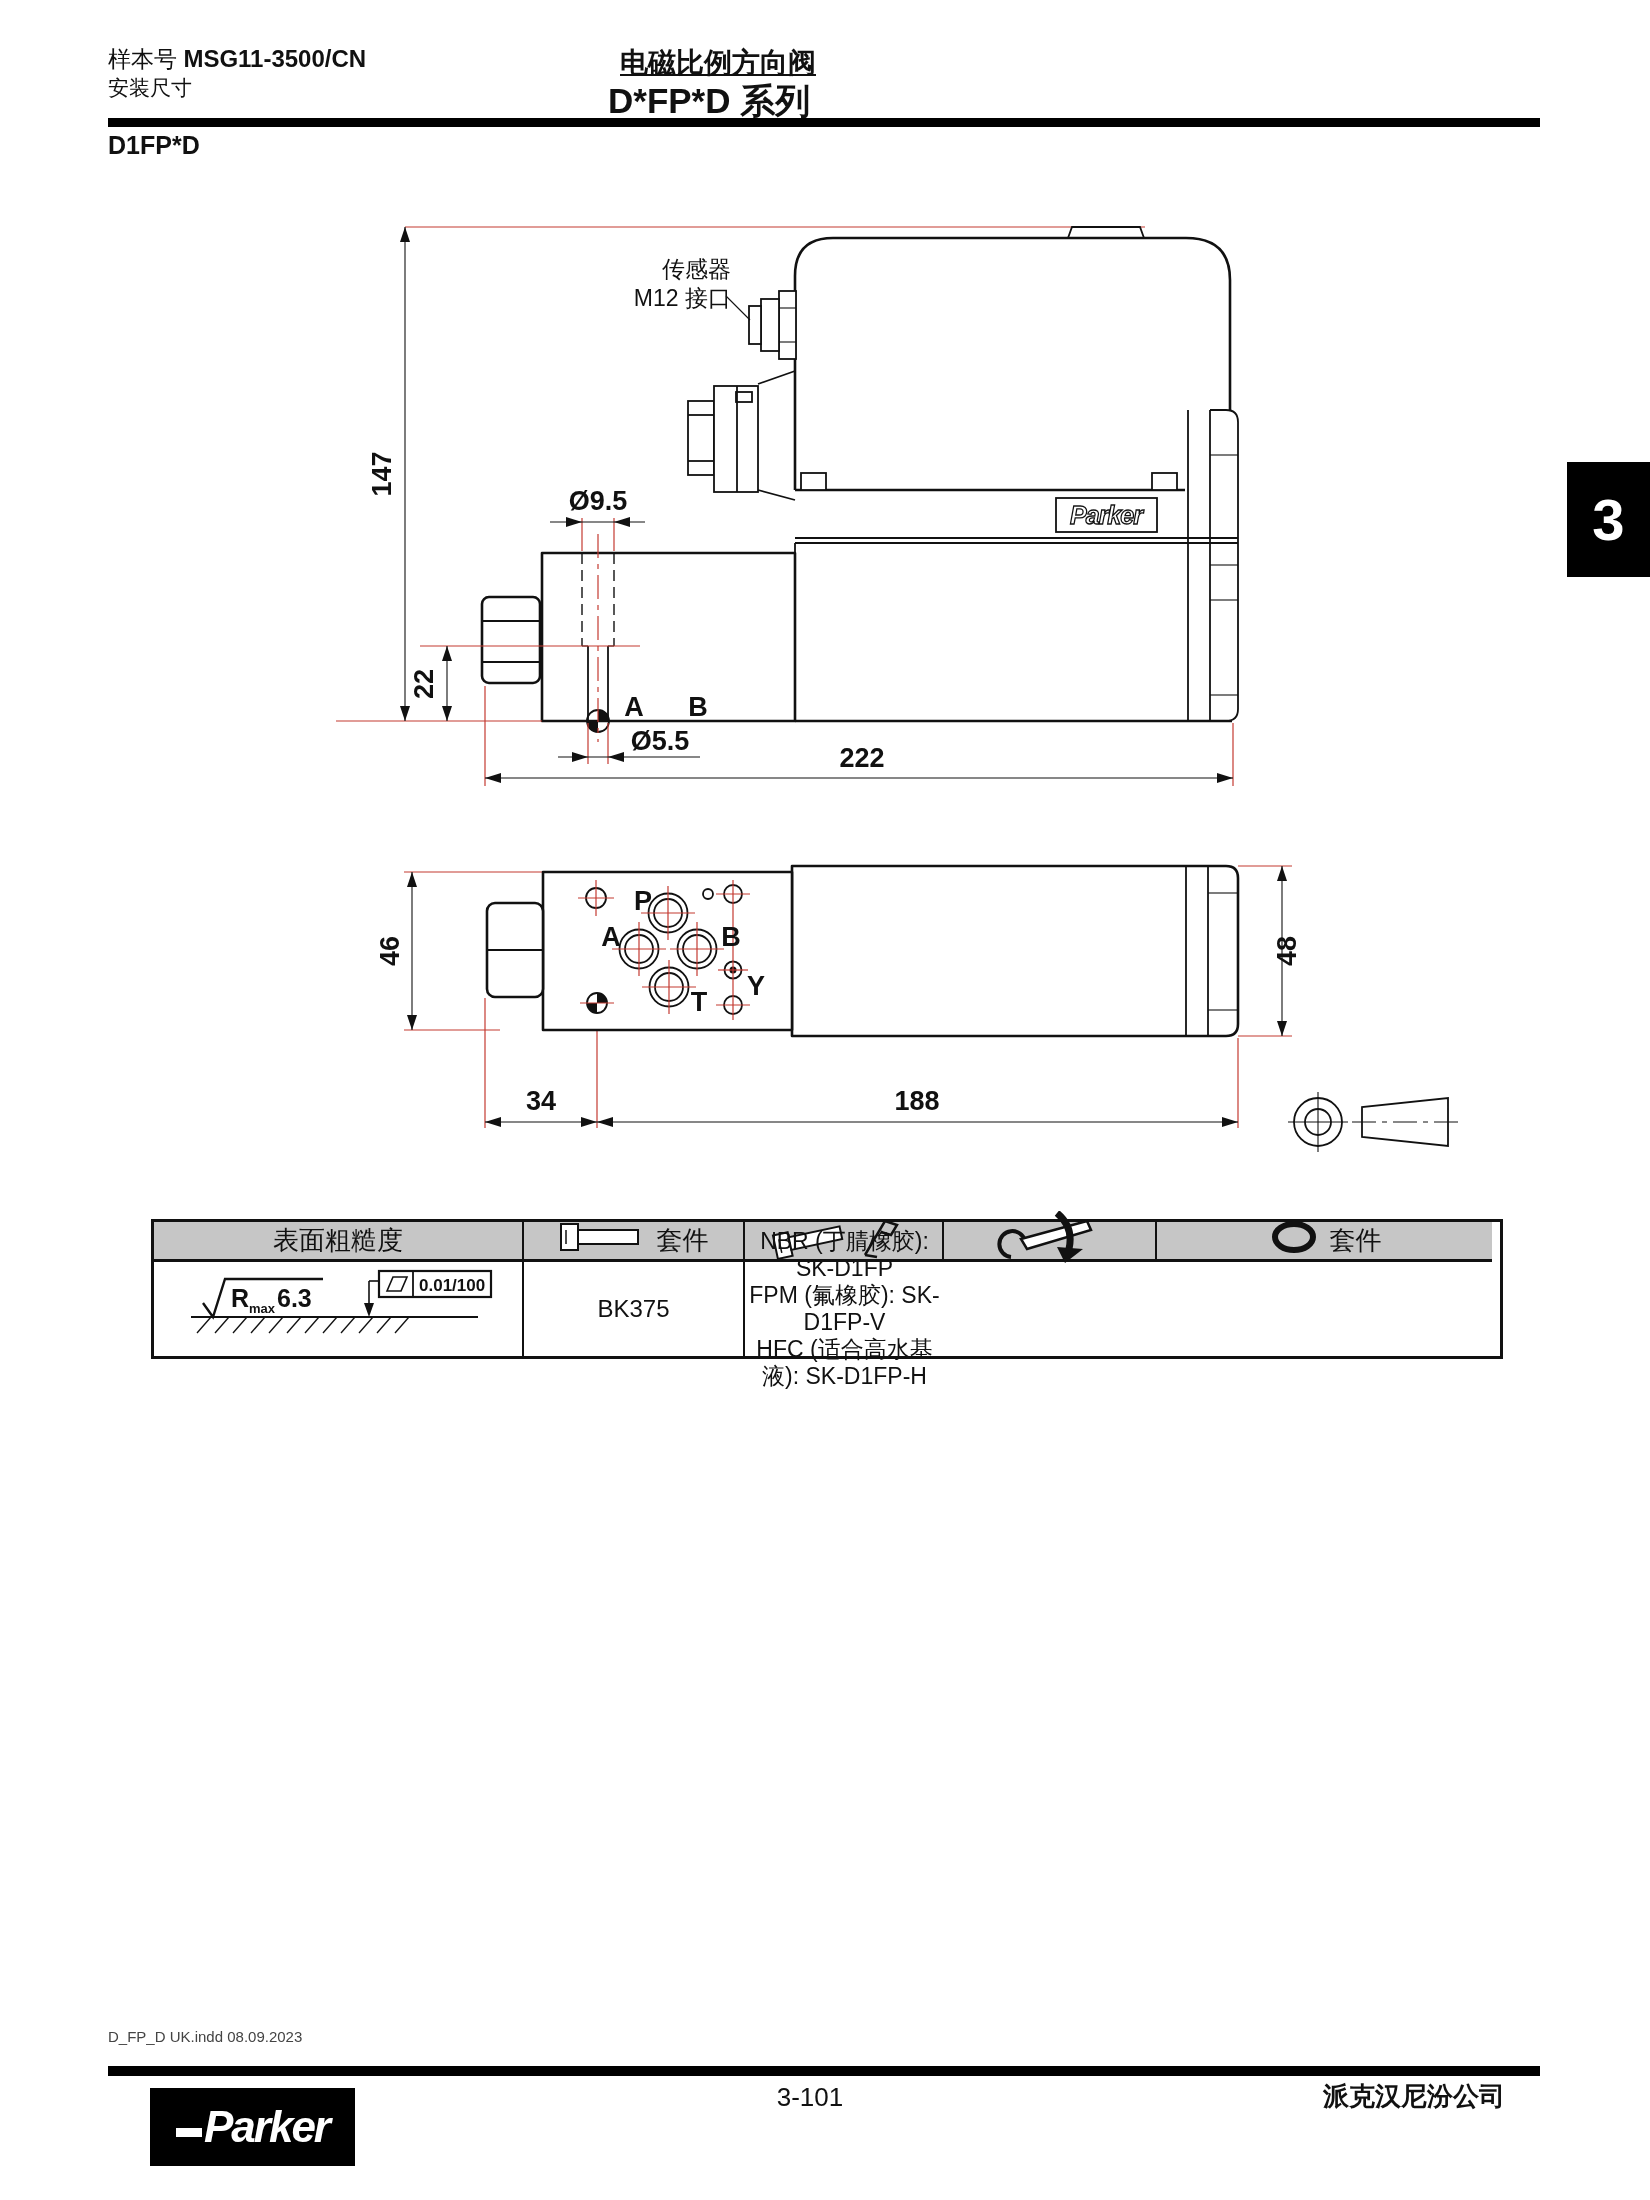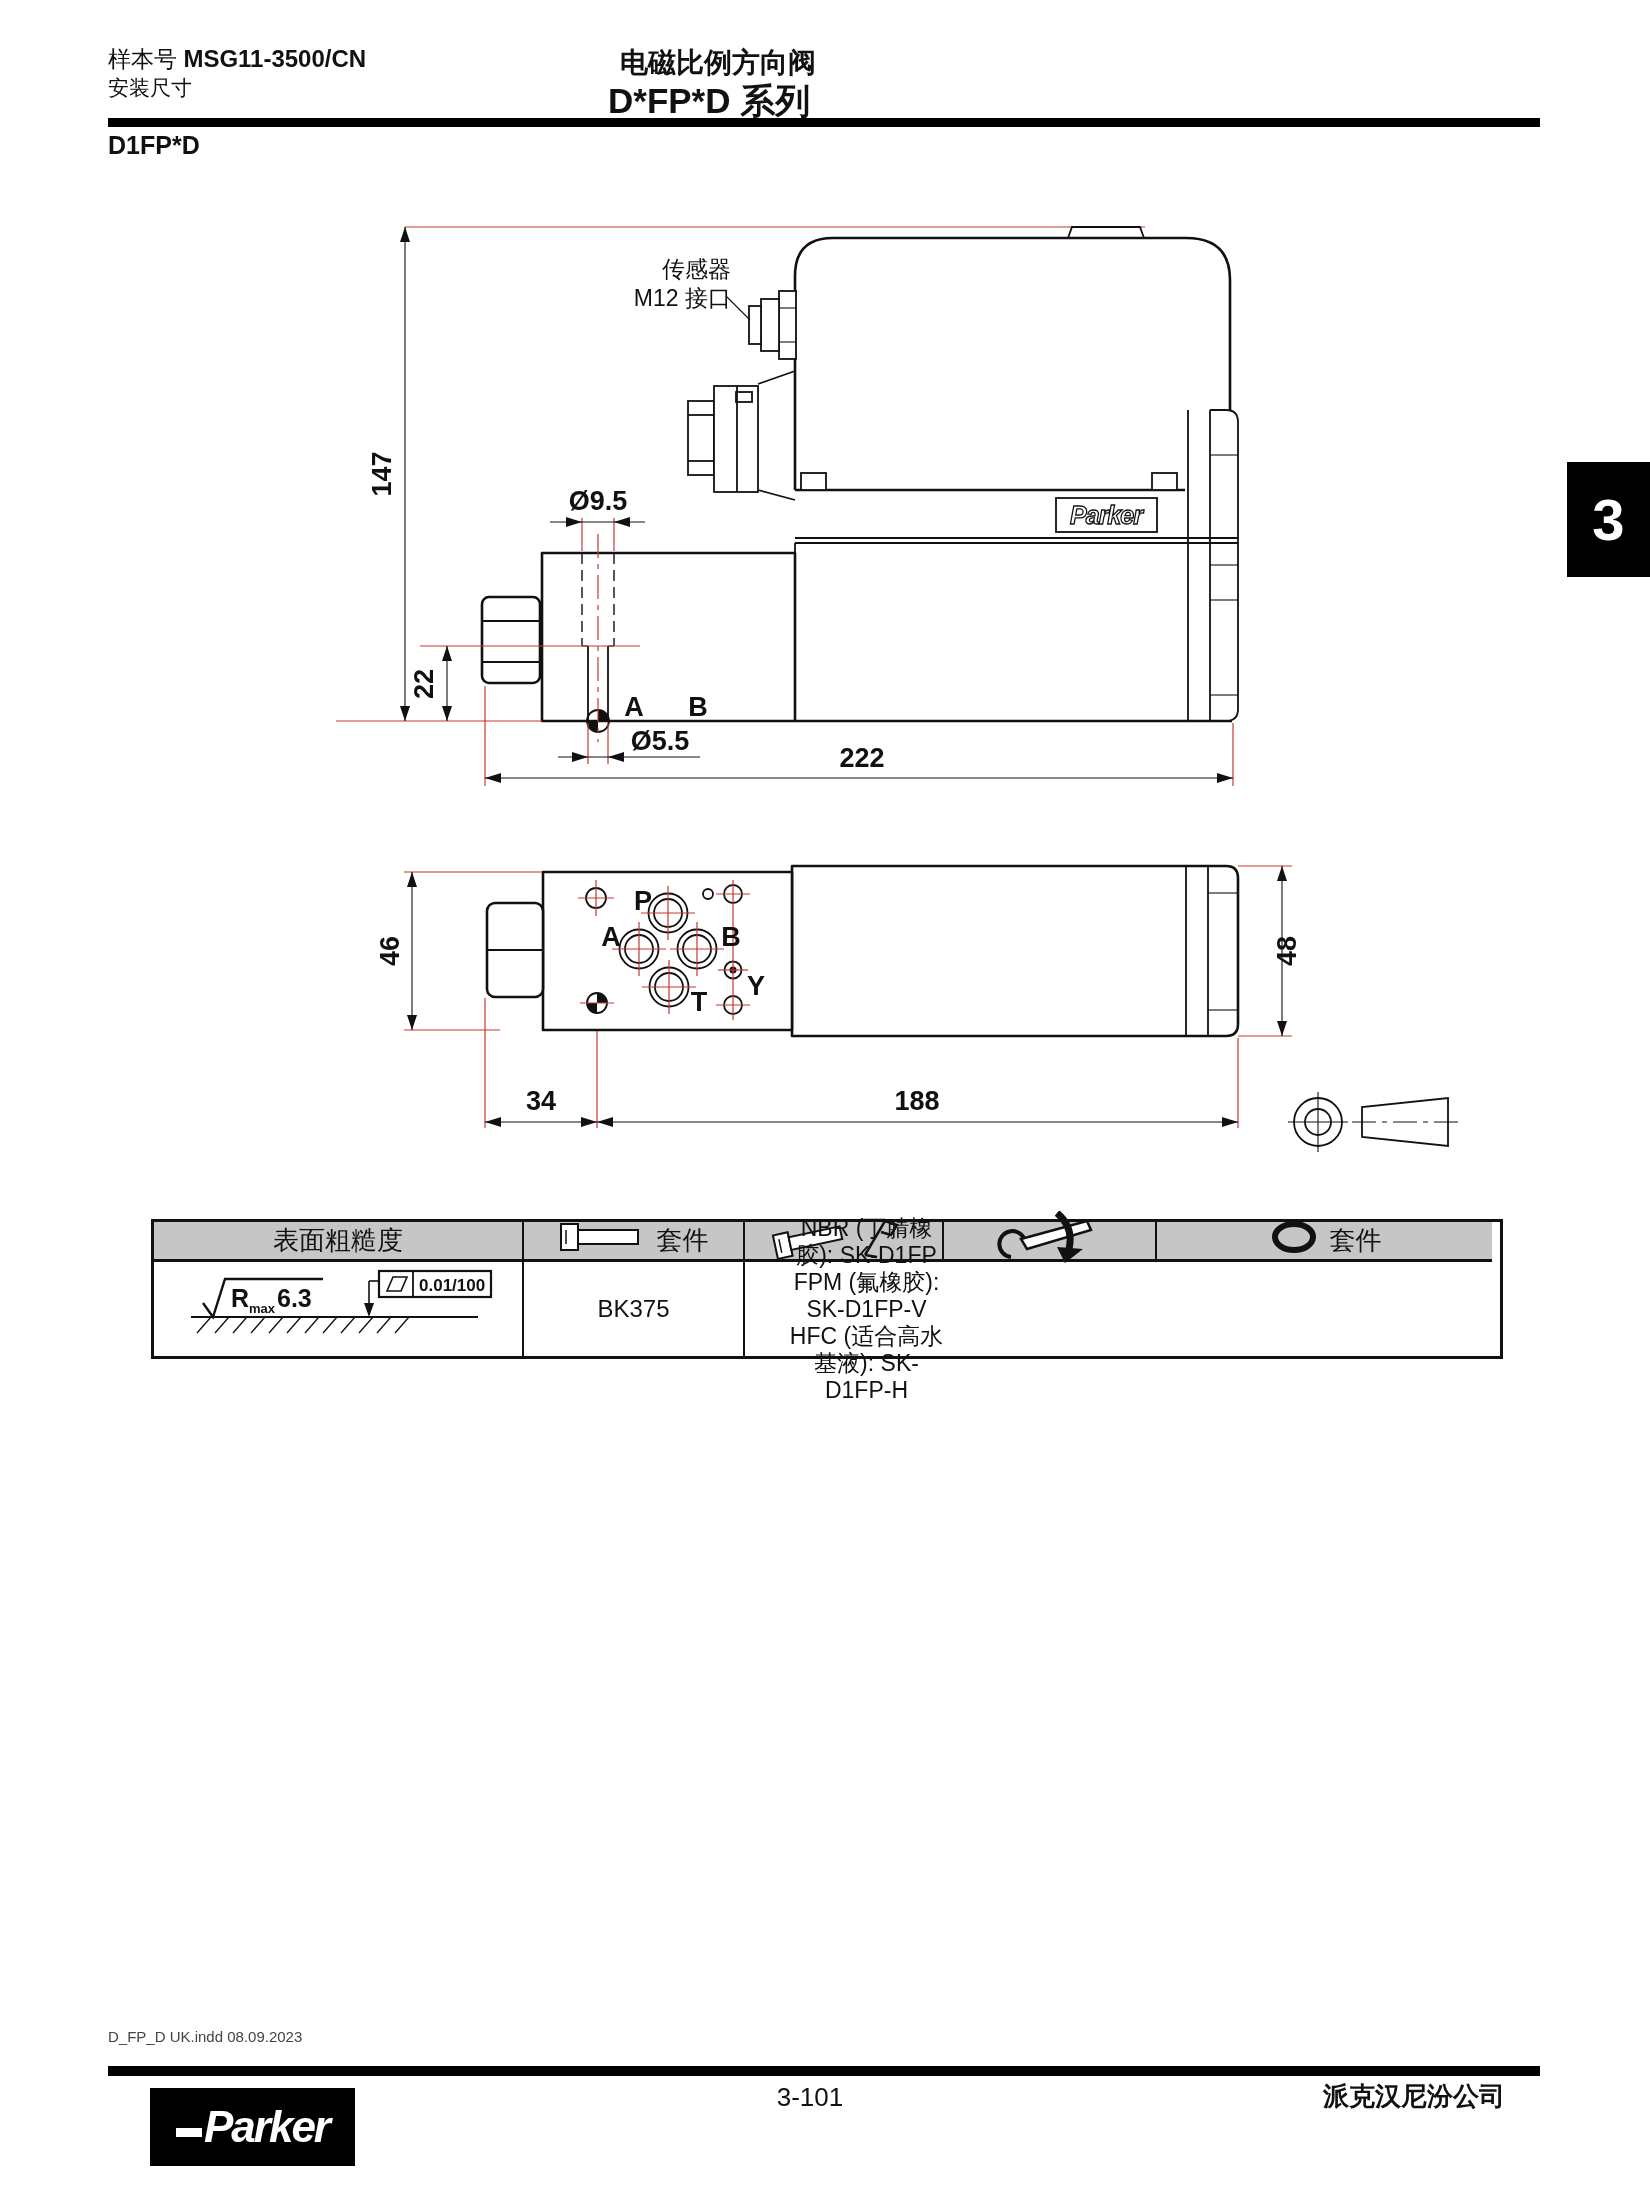--- a/index.html
+++ b/index.html
@@ -3,21 +3,21 @@
 <meta charset="utf-8">
 <style>
   html,body{margin:0;padding:0;background:#888;}
   .page{position:relative;width:1650px;height:2200px;background:#ffffff;overflow:hidden;
         font-family:"Liberation Sans",sans-serif;color:#111;}
   .abs{position:absolute;}
   
   .h-cat{left:108px;top:44px;font-size:23px;}
   .h-cat b{font-size:24px;margin-top:30px;}
   .h-sec{left:108px;top:74px;font-size:21px;font-weight:normal;}
-  .h-prod{left:620px;top:44px;font-size:28px;font-weight:600;}
+  .h-prod{left:620px;top:44px;font-size:28px;font-weight:600;text-decoration:underline;}
   .h-series{left:608px;top:78px;font-size:35px;font-weight:bold;}
   .rule-top{left:108px;top:118px;width:1432px;height:9px;background:#000;}
   .h-model{left:108px;top:131px;font-size:25px;font-weight:bold;}
   
   .tab3{left:1567px;top:462px;width:83px;height:115px;background:#000;color:#fff;
         display:flex;align-items:center;justify-content:center;font-size:58px;font-weight:bold;}
   
   svg.draw{position:absolute;left:0;top:0;width:1650px;height:2200px;}
   .oL{stroke:#111;stroke-width:2.6;fill:none;stroke-linejoin:round;}
   .oLf{stroke:#111;stroke-width:2.6;fill:#fff;stroke-linejoin:round;}
@@ -35,21 +35,21 @@
             fill:#fff;stroke:#111;stroke-width:1.3;letter-spacing:-1px;}
   .rsym{font-family:"Liberation Sans",sans-serif;fill:#111;}
   
   .spec-table{left:151px;top:1219px;width:1352px;border:3px solid #111;box-sizing:border-box;
               display:grid;grid-template-columns:370px 221px 199px 213px 335px;grid-template-rows:40px 94px;}
   .spec-table .cell{border-right:2px solid #111;display:flex;align-items:center;justify-content:center;
                     box-sizing:border-box;gap:10px;}
   .spec-table .cell.last{border-right:none;}
   .spec-table .hd{background:#c6c6c6;border-bottom:3px solid #111;font-size:26px;font-weight:normal;}
   .t-line2{text-align:center;font-size:24px;line-height:30px;}
-  .t-seal{text-align:center;font-size:23px;line-height:27px;padding-left:44px;}
+  .t-seal{text-align:center;font-size:23px;line-height:27px;}
   .t-bk{font-size:24px;}
   
   .imprint{left:108px;top:2028px;font-size:15px;color:#444;}
   .rule-bot{left:108px;top:2066px;width:1432px;height:10px;background:#000;}
   .pgnum{left:700px;top:2082px;width:220px;text-align:center;font-size:26px;}
   .company{top:2079px;right:145px;font-size:26px;font-weight:bold;}
   .plogo{left:150px;top:2088px;width:205px;height:78px;background:#000;color:#fff;
          display:flex;align-items:center;justify-content:center;}
   .plogo .bar{width:26px;height:9px;background:#fff;margin-right:2px;margin-top:10px;}
   .plogo .ptxt{font-size:44px;font-weight:bold;font-style:italic;letter-spacing:-2px;}

